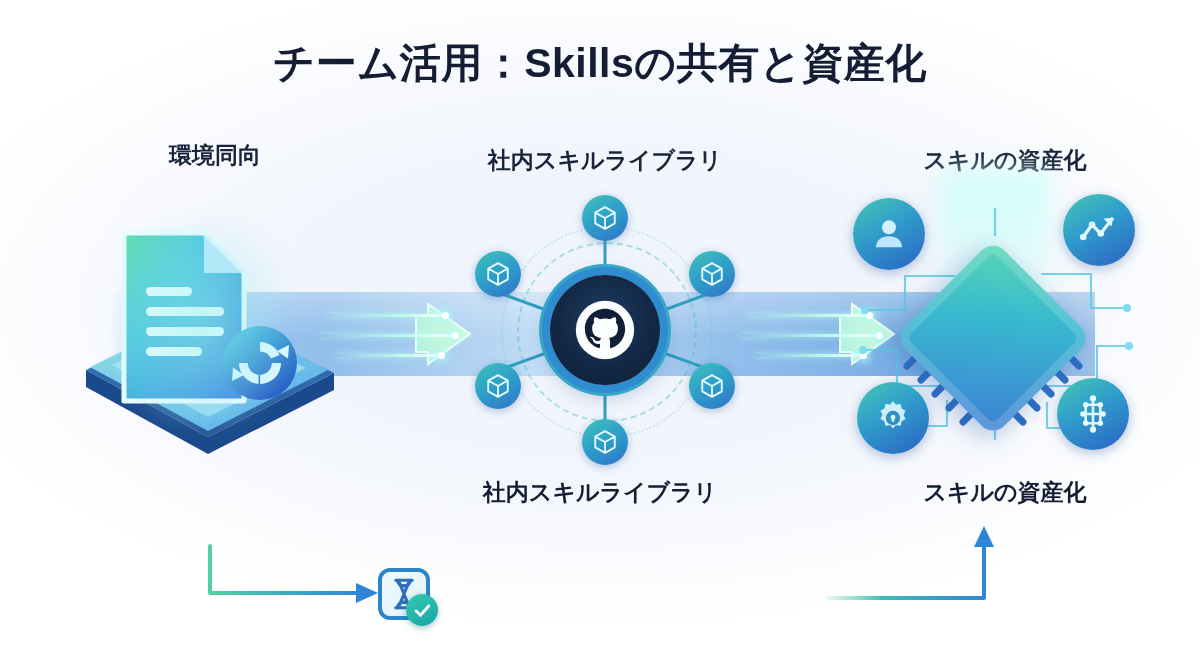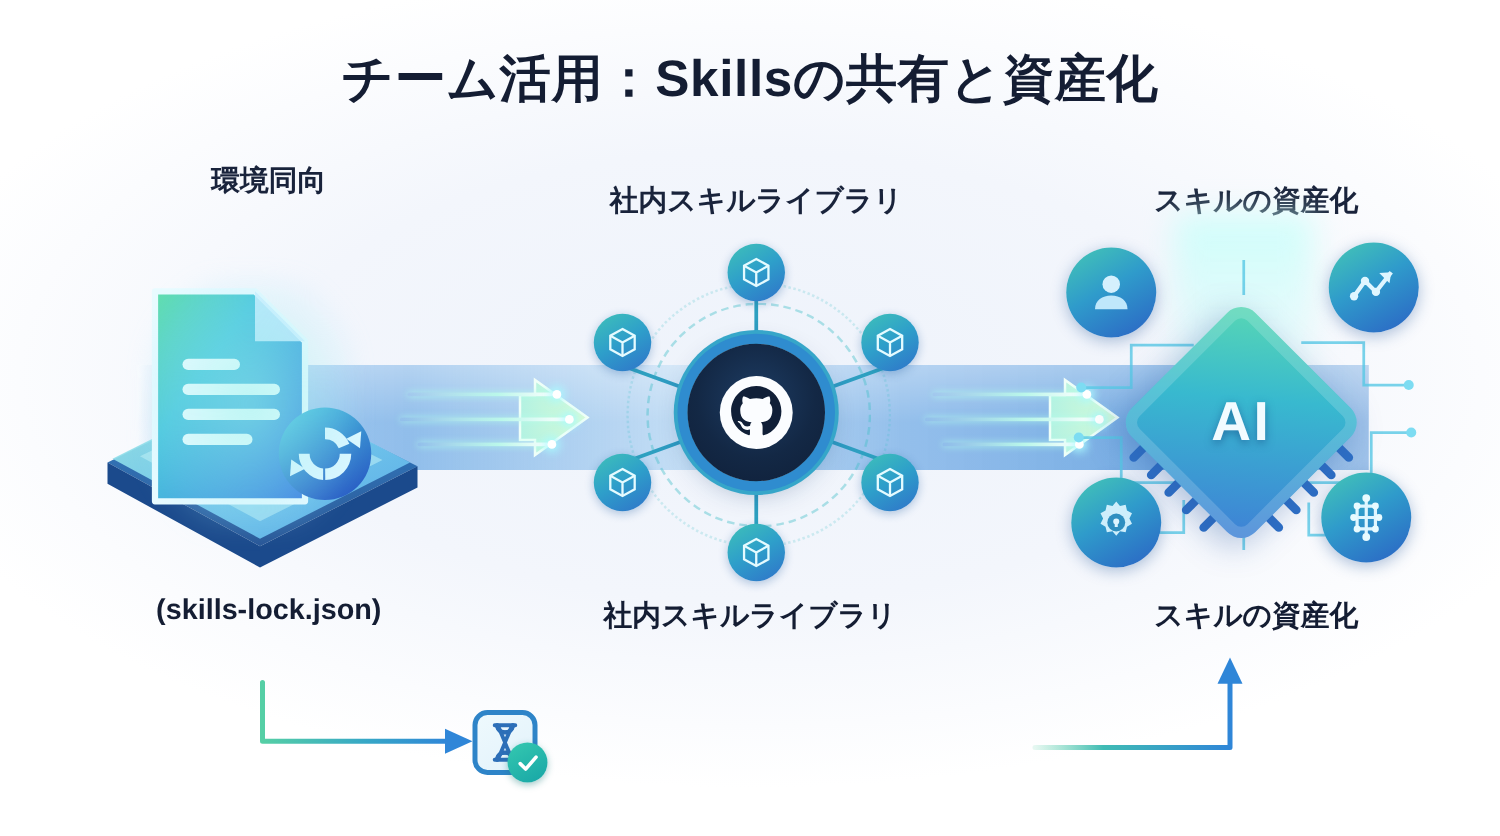--- a/index.html
+++ b/index.html
@@ -146,21 +146,21 @@
 </head>
 <body>
 
 <div id="canvas">
 
   <div class="title">チーム活用：Skillsの共有と資産化</div>
 
   <div class="band"></div>
   <div class="band-light"></div>
 
-  <div class="toplabel" style="left:55px;top:129px;width:320px;text-align:center;">環境同向</div>
+  <div class="toplabel" style="left:55px;top:140px;width:320px;text-align:center;">環境同向</div>
 
   <div class="docgroup">
     <div class="glowbox"></div>
 
     <svg width="265" height="255" viewBox="0 0 265 255">
       <defs>
         <linearGradient id="platTop" x1="0" y1="0" x2="1" y2="1">
           <stop offset="0" stop-color="#9fe8e2"></stop>
             <stop offset="45%" stop-color="#7fd4ef"></stop>
           <stop offset="100%" stop-color="#5ab0ee"></stop>
@@ -340,21 +340,20 @@
         <line x1="128" y1="222" x2="118" y2="232"></line>
         <line x1="224" y1="166" x2="234" y2="176"></line>
         <line x1="210" y1="180" x2="220" y2="190"></line>
         <line x1="196" y1="194" x2="206" y2="204"></line>
         <line x1="182" y1="208" x2="192" y2="218"></line>
         <line x1="168" y1="222" x2="178" y2="232"></line>
       </g>
     </svg>
 
     <div class="chip"></div>
-    <div class="chiplabel">AI</div>
 
     <div class="satellite" style="left:8px;top:8px;">
       <svg width="40" height="40" viewBox="0 0 24 24">
         <circle cx="12" cy="8" r="4.2" fill="#d5f0fd"></circle>
         <path d="M4.2 20c0-4.3 3.5-6.6 7.8-6.6s7.8 2.3 7.8 6.6z" fill="#bfe7fb"></path>
       </svg>
     </div>
     <div class="satellite" style="left:218px;top:4px;">
       <svg width="42" height="42" viewBox="0 0 24 24">
         <polyline points="3,16 8,9 13,14 20,5" fill="none" stroke="#dff6ff" stroke-width="1.9"></polyline>
@@ -385,21 +384,20 @@
           <circle cx="6.5" cy="12" r="1.5"></circle>
             <circle cx="17.5" cy="12" r="1.5"></circle>
           <circle cx="8" cy="17" r="1.5"></circle>
             <circle cx="16" cy="17" r="1.5"></circle>
         </g>
       </svg>
     </div>
   </div>
 
   <div class="botlabel" style="left:40px;top:473px;width:350px;">
-    <div>(skills-lock.json)</div>
   </div>
 
   <div class="botlabel" style="left:430px;top:478px;width:340px;">社内スキルライブラリ</div>
 
   <div class="botlabel" style="left:855px;top:478px;width:300px;">スキルの資産化</div>
 
   <svg width="1200" height="669" viewBox="0 0 1200 669" style="position:absolute;left:0;top:0;pointer-events:none;">
     <defs>
       <linearGradient id="connG1" x1="0" y1="0" x2="1" y2="0">
         <stop offset="0" stop-color="#55cfa5"></stop>

